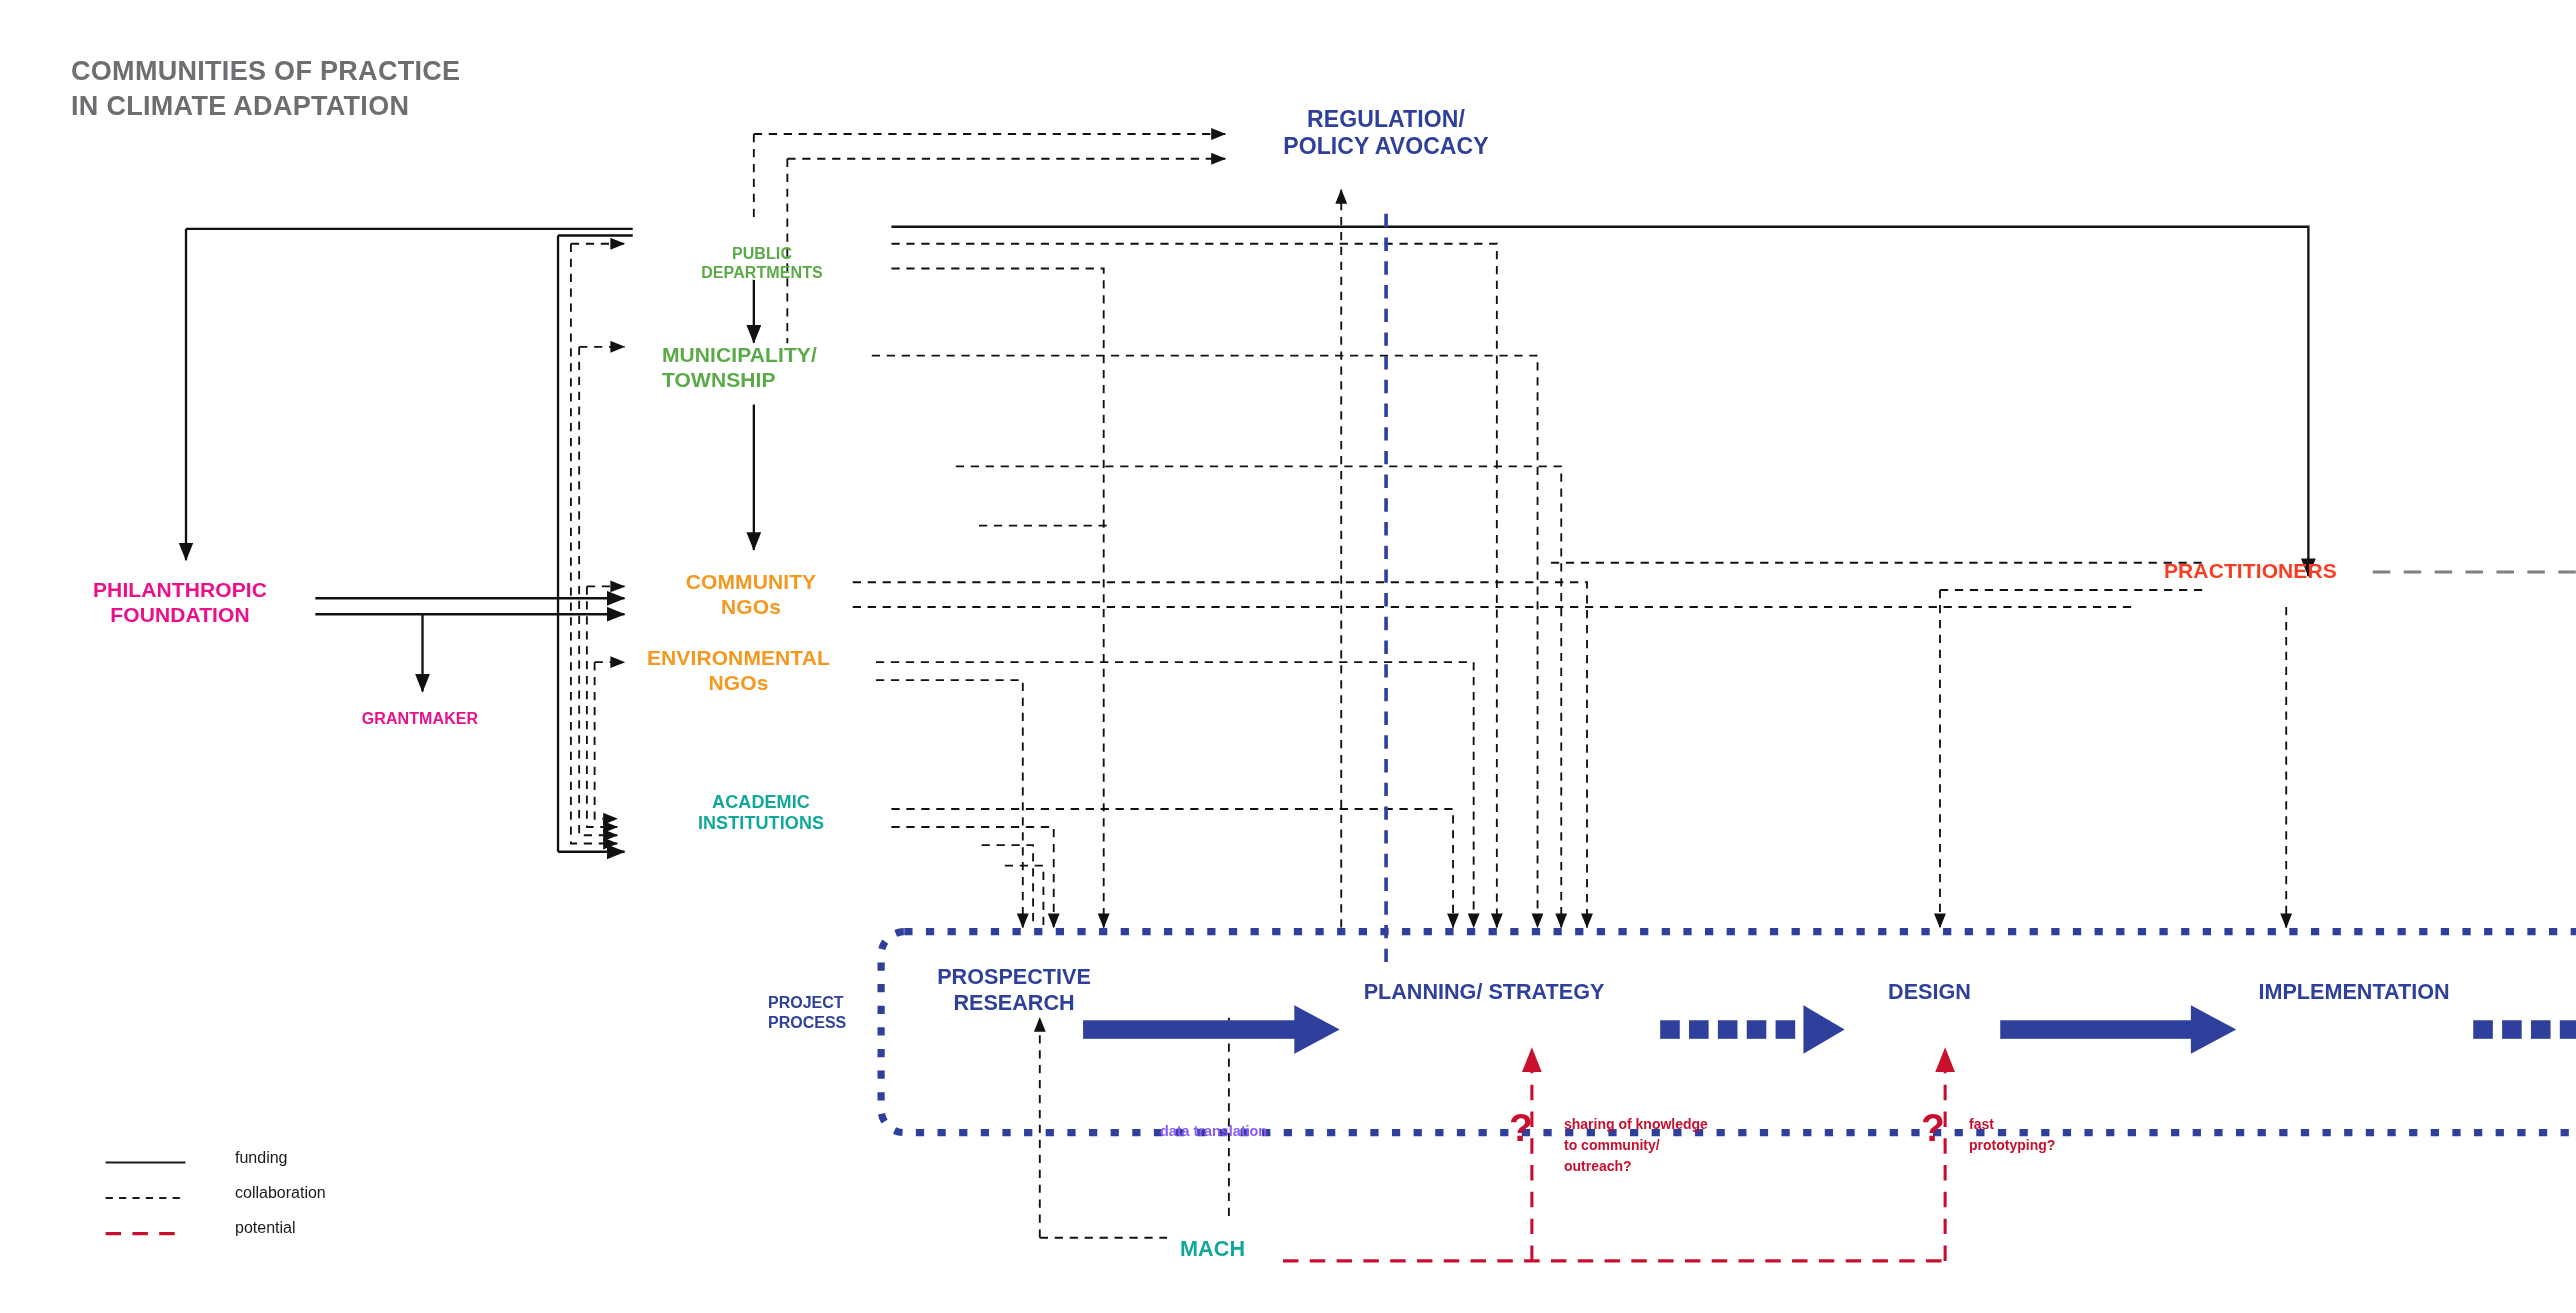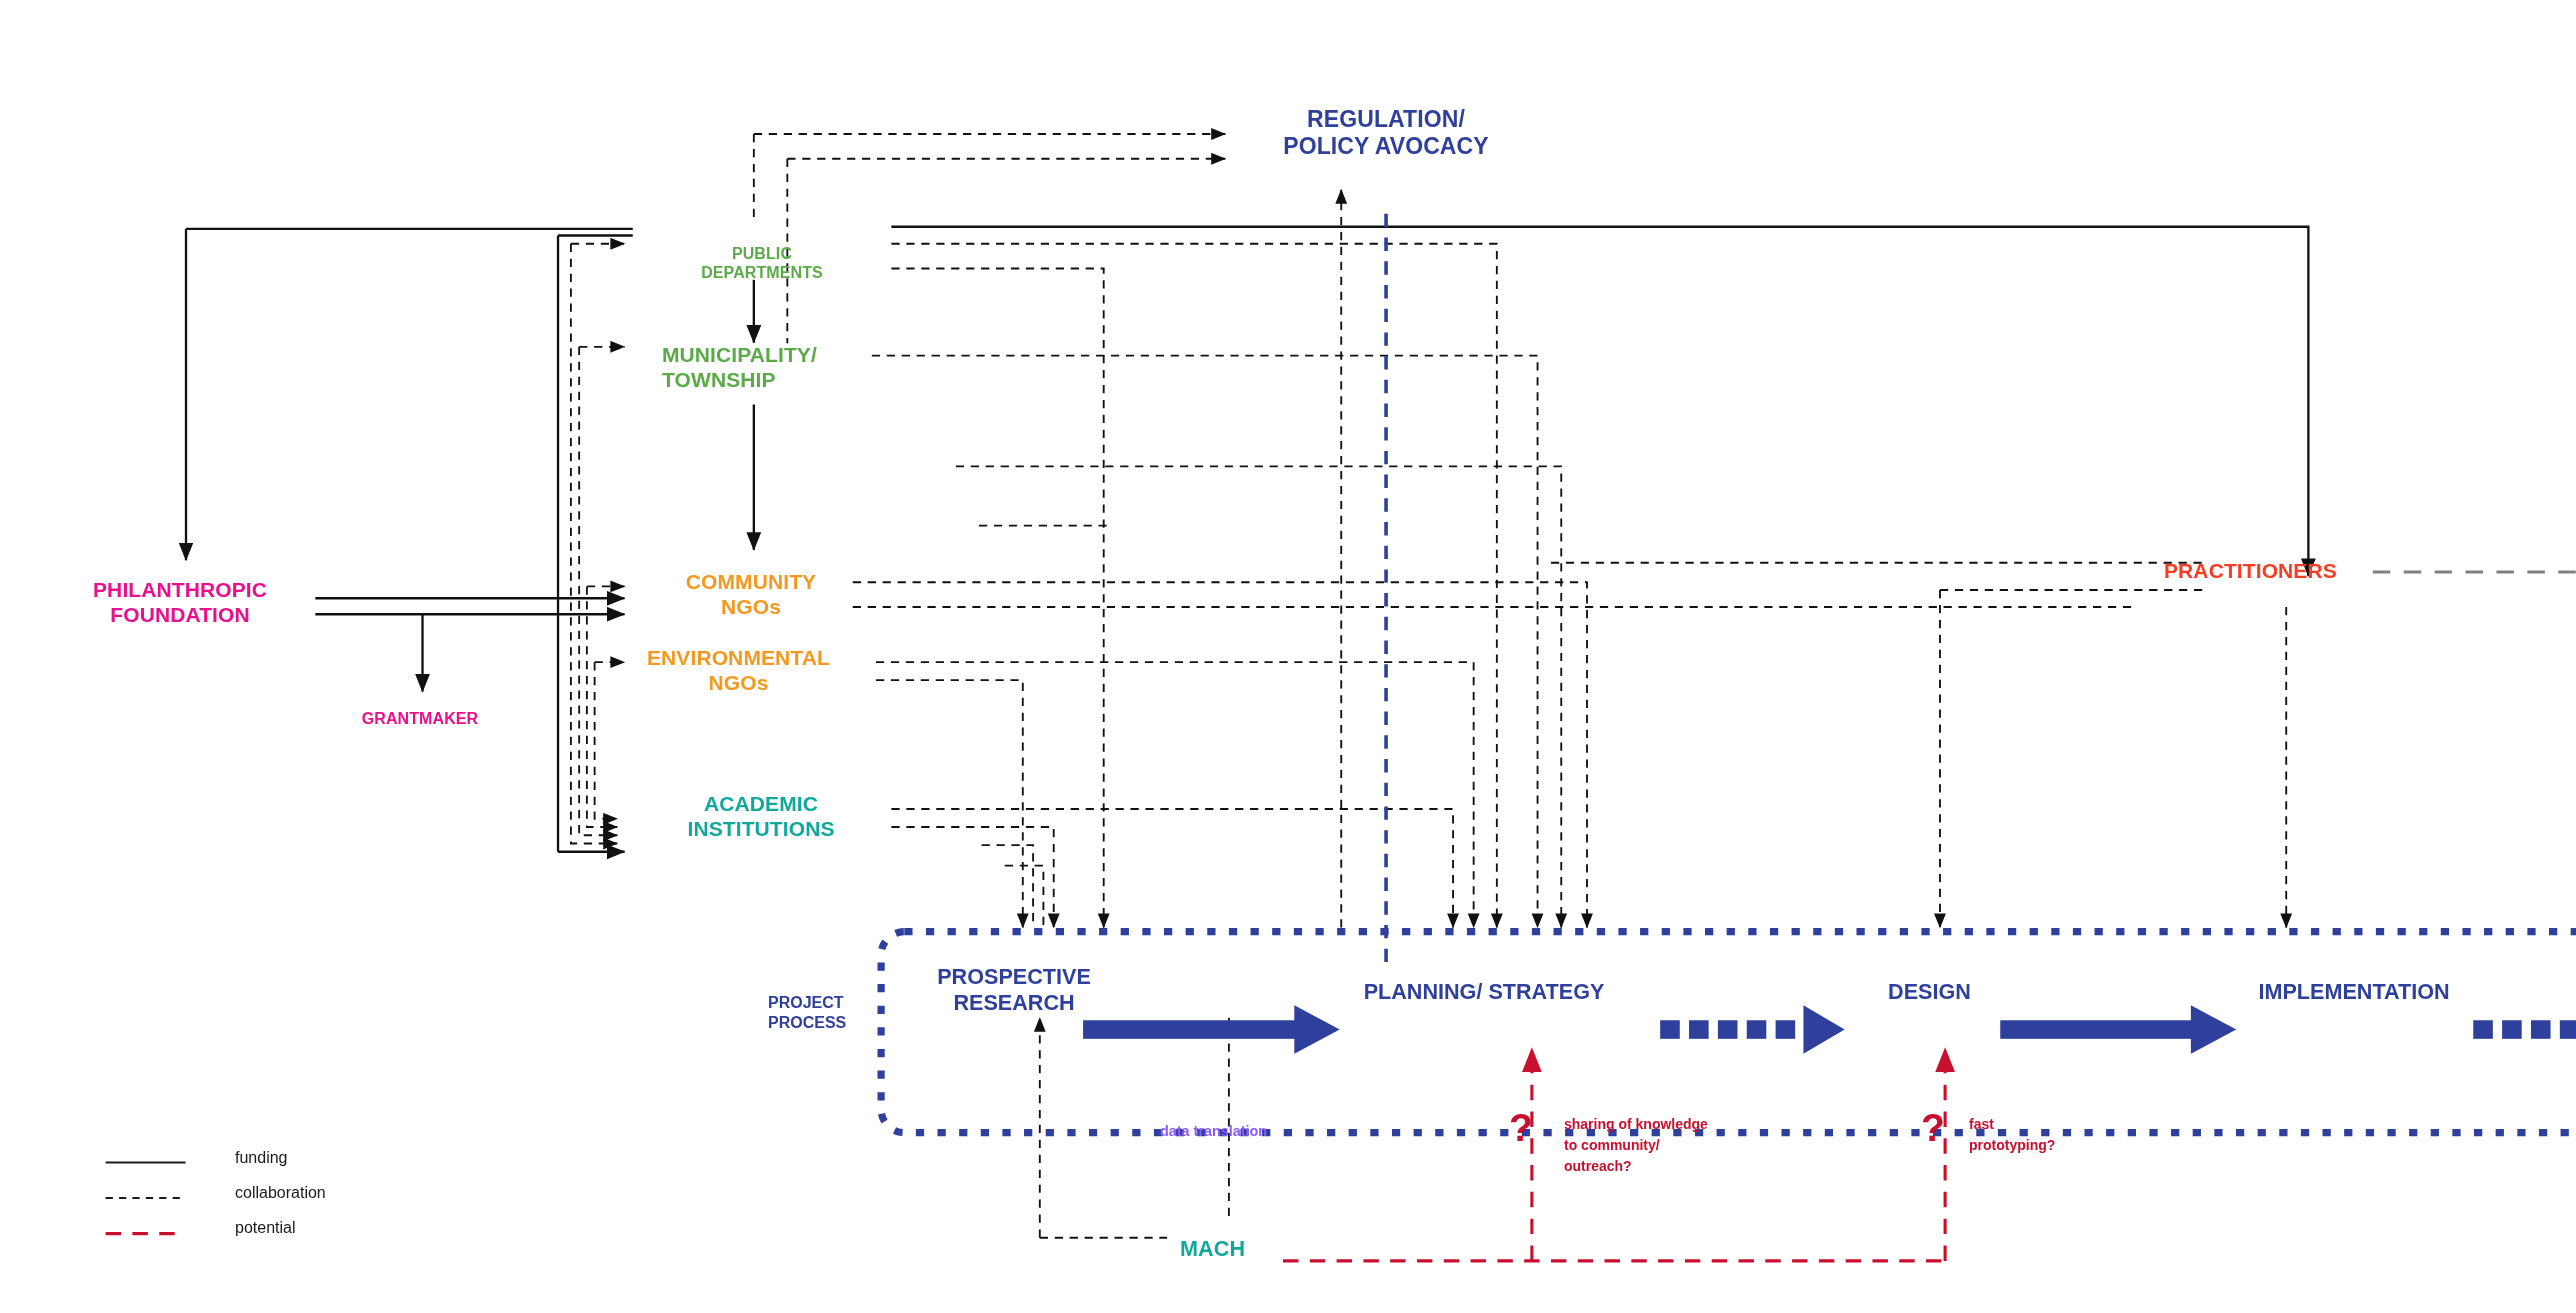--- a/index.html
+++ b/index.html
@@ -23,20 +23,24 @@
   .qnote{position:absolute;color:#c8102e;font-size:14px;font-weight:600;line-height:1.5;}
   .smallnote{position:absolute;color:#8b5cf6;font-size:14.4px;font-weight:600;}
   .proclabel{position:absolute;color:#2e3f9c;font-size:16px;font-weight:bold;line-height:1.25;text-align:left;}
   .stage-label{position:absolute;color:#2e3f9c;font-weight:bold;font-size:21.6px;line-height:1.22;text-align:center;transform:translateX(-50%);}
 </style>
 </head>
 <body>
 
 <div id="stage">
 
+  <div class="title" style="left:71px;top:54px;">
+    <div>COMMUNITIES OF PRACTICE</div>
+    <div>IN CLIMATE ADAPTATION</div>
+  </div>
 
   <svg class="wires" viewBox="0 0 5700 2550">
     <defs>
       <marker id="ah" markerWidth="9" markerHeight="9" refX="7.6" refY="3.2" orient="auto" markerUnits="strokeWidth">
         <path d="M0,0 L8,3.2 L0,6.4 z" fill="#111"></path>
       </marker>
       <marker id="ahg" markerWidth="8" markerHeight="8" refX="6.8" refY="3" orient="auto" markerUnits="strokeWidth">
         <path d="M0,0 L7.5,3 L0,6 z" fill="#808080"></path>
       </marker>
       <marker id="ahr" markerWidth="9" markerHeight="9" refX="7.6" refY="3.2" orient="auto" markerUnits="strokeWidth">
@@ -265,21 +269,21 @@
   <div class="node lbl-center orange" style="left:751px;top:570px;font-size:21px;">
     <div>COMMUNITY</div>
     <div>NGOs</div>
   </div>
 
   <div class="node lbl-left orange" style="left:647px;top:646px;font-size:21px;">
     <div>ENVIRONMENTAL</div>
     <div style="text-align:center;">NGOs</div>
   </div>
 
-  <div class="node lbl-center teal" style="left:761px;top:792px;font-size:21px;">
+  <div class="node lbl-center teal" style="left:761px;top:792px;font-size:18px;">
     <div>ACADEMIC</div>
     <div>INSTITUTIONS</div>
   </div>
 
   <div class="node lbl-left red" style="left:2164px;top:559px;font-size:21px;text-align:right;">
     <div>PRACTITIONERS</div>
   </div>
 
   <div class="node lbl-left teal" style="left:1180px;top:1236px;font-size:21.6px;">
     <div>MACH</div>

